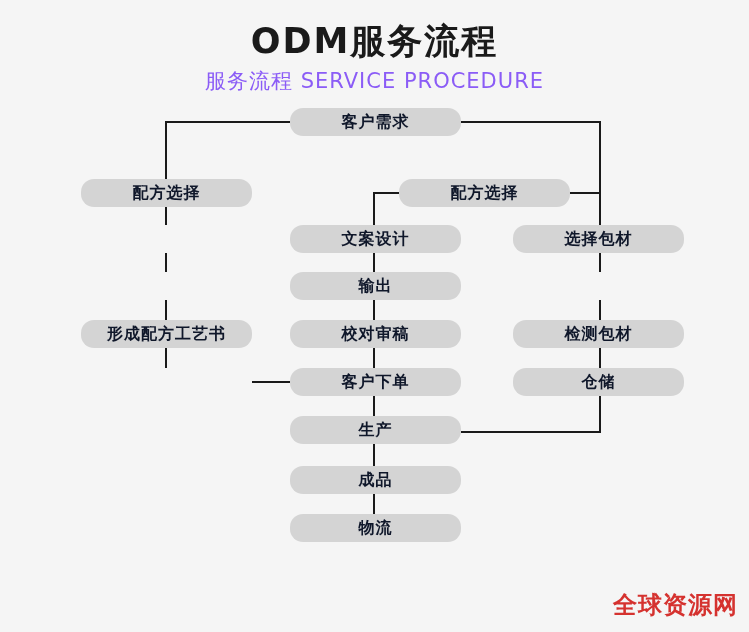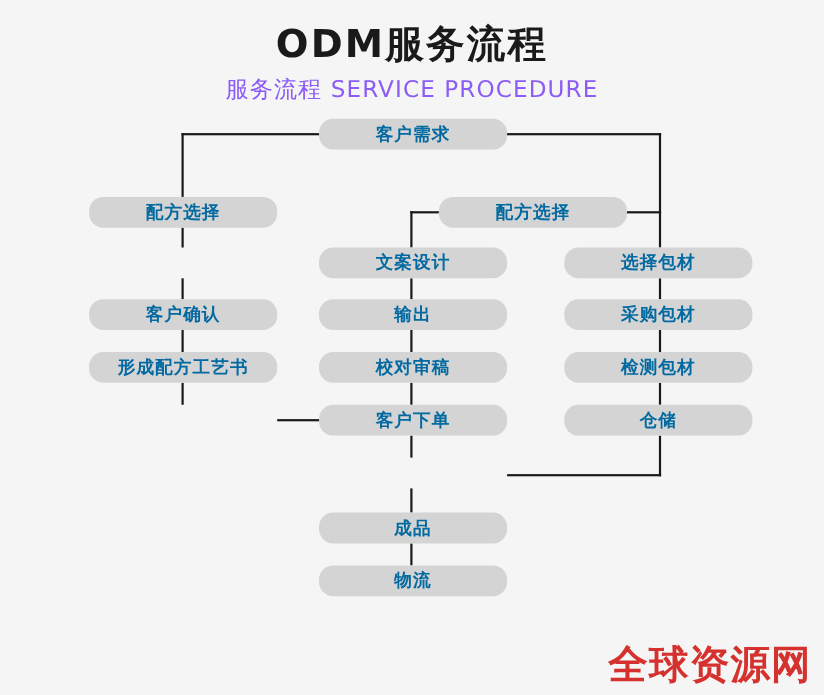--- a/index.html
+++ b/index.html
@@ -43,38 +43,38 @@
     width: 171px;
     height: 28px;
     background: #d4d4d4;
     border-radius: 13px;
     display: flex;
     align-items: center;
     justify-content: center;
     font-size: 16px;
     font-weight: 700;
     letter-spacing: 1px;
-    color: #0369a1;
+    color: #0f172a;
     white-space: nowrap;
   }
   .hline {
     position: absolute;
     height: 2px;
     background: #1a1a1a;
   }
   .vline {
     position: absolute;
     width: 2px;
     background: #1a1a1a;
   }
   .watermark {
     position: absolute;
     top: 590px;
     right: 11px;
-    font-size: 36px;
+    font-size: 24px;
     line-height: 30px;
     font-weight: 700;
     letter-spacing: 1px;
     color: #d5322f;
   }
 </style>
 </head>
 <body>
 
 <div class="canvas">
@@ -107,31 +107,30 @@
   <div class="vline" style="left:599px;top:300px;height:20px"></div>
   <div class="vline" style="left:599px;top:348px;height:20px"></div>
   <div class="vline" style="left:599px;top:396px;height:37px"></div>
   <div class="hline" style="left:461px;top:431px;width:140px"></div>
 
   <div class="hline" style="left:252px;top:381px;width:38px"></div>
 
   <div class="node" style="left:290px;top:108px">客户需求</div>
 
   <div class="node" style="left:81px;top:179px">配方选择</div>
-  <div class="node" style="left:81px;top:272px">客户确认</div>
   <div class="node" style="left:81px;top:320px">形成配方工艺书</div>
 
   <div class="node" style="left:399px;top:179px">配方选择</div>
   <div class="node" style="left:290px;top:225px">文案设计</div>
   <div class="node" style="left:290px;top:272px">输出</div>
   <div class="node" style="left:290px;top:320px">校对审稿</div>
   <div class="node" style="left:290px;top:368px">客户下单</div>
+  <div class="node" style="left:290px;top:416px">生产</div>
   <div class="node" style="left:290px;top:466px">成品</div>
   <div class="node" style="left:290px;top:514px">物流</div>
 
   <div class="node" style="left:513px;top:225px">选择包材</div>
-  <div class="node" style="left:513px;top:272px">采购包材</div>
   <div class="node" style="left:513px;top:320px">检测包材</div>
   <div class="node" style="left:513px;top:368px">仓储</div>
 
   <div class="watermark">全球资源网</div>
 
 </div>
 
 </body></html>

